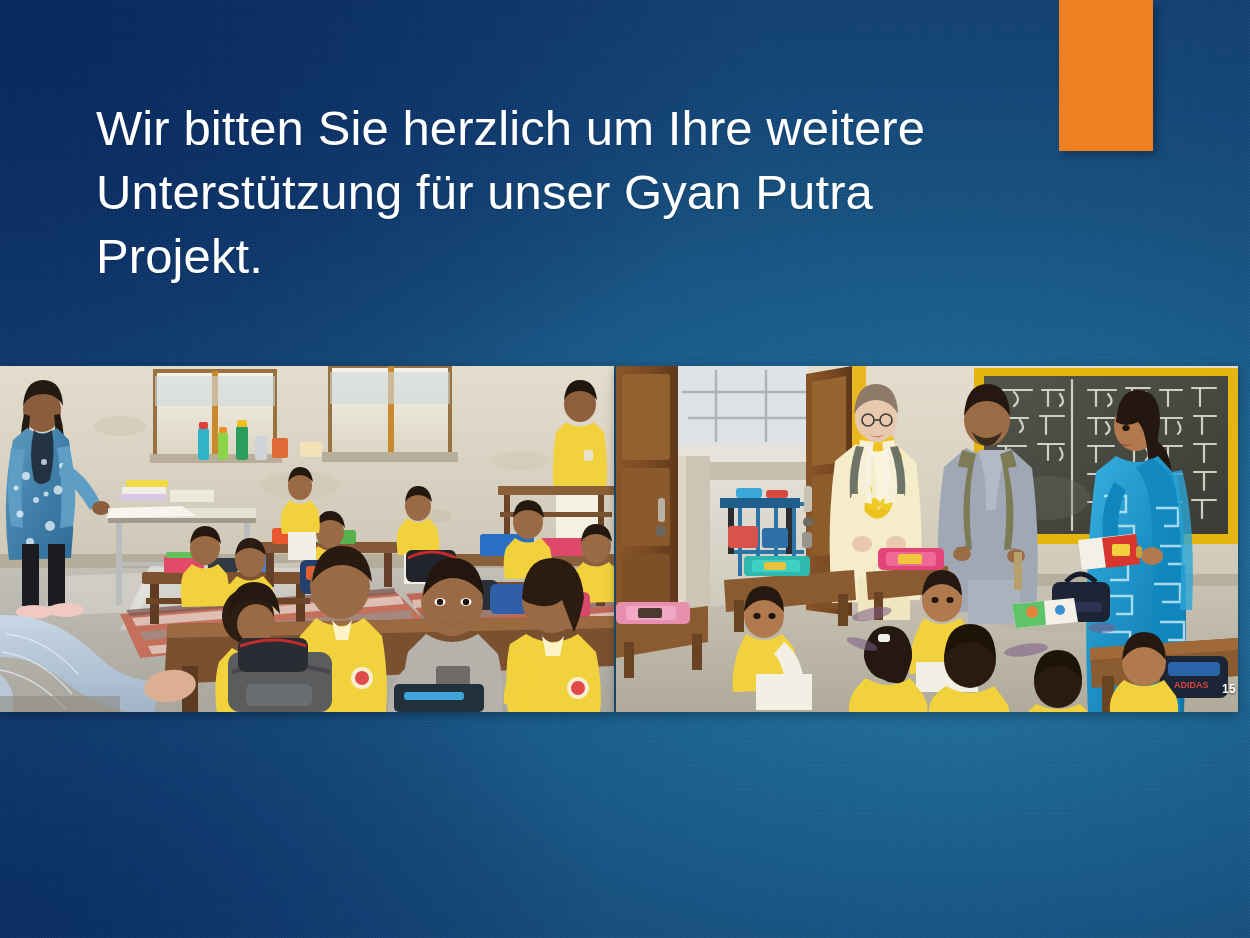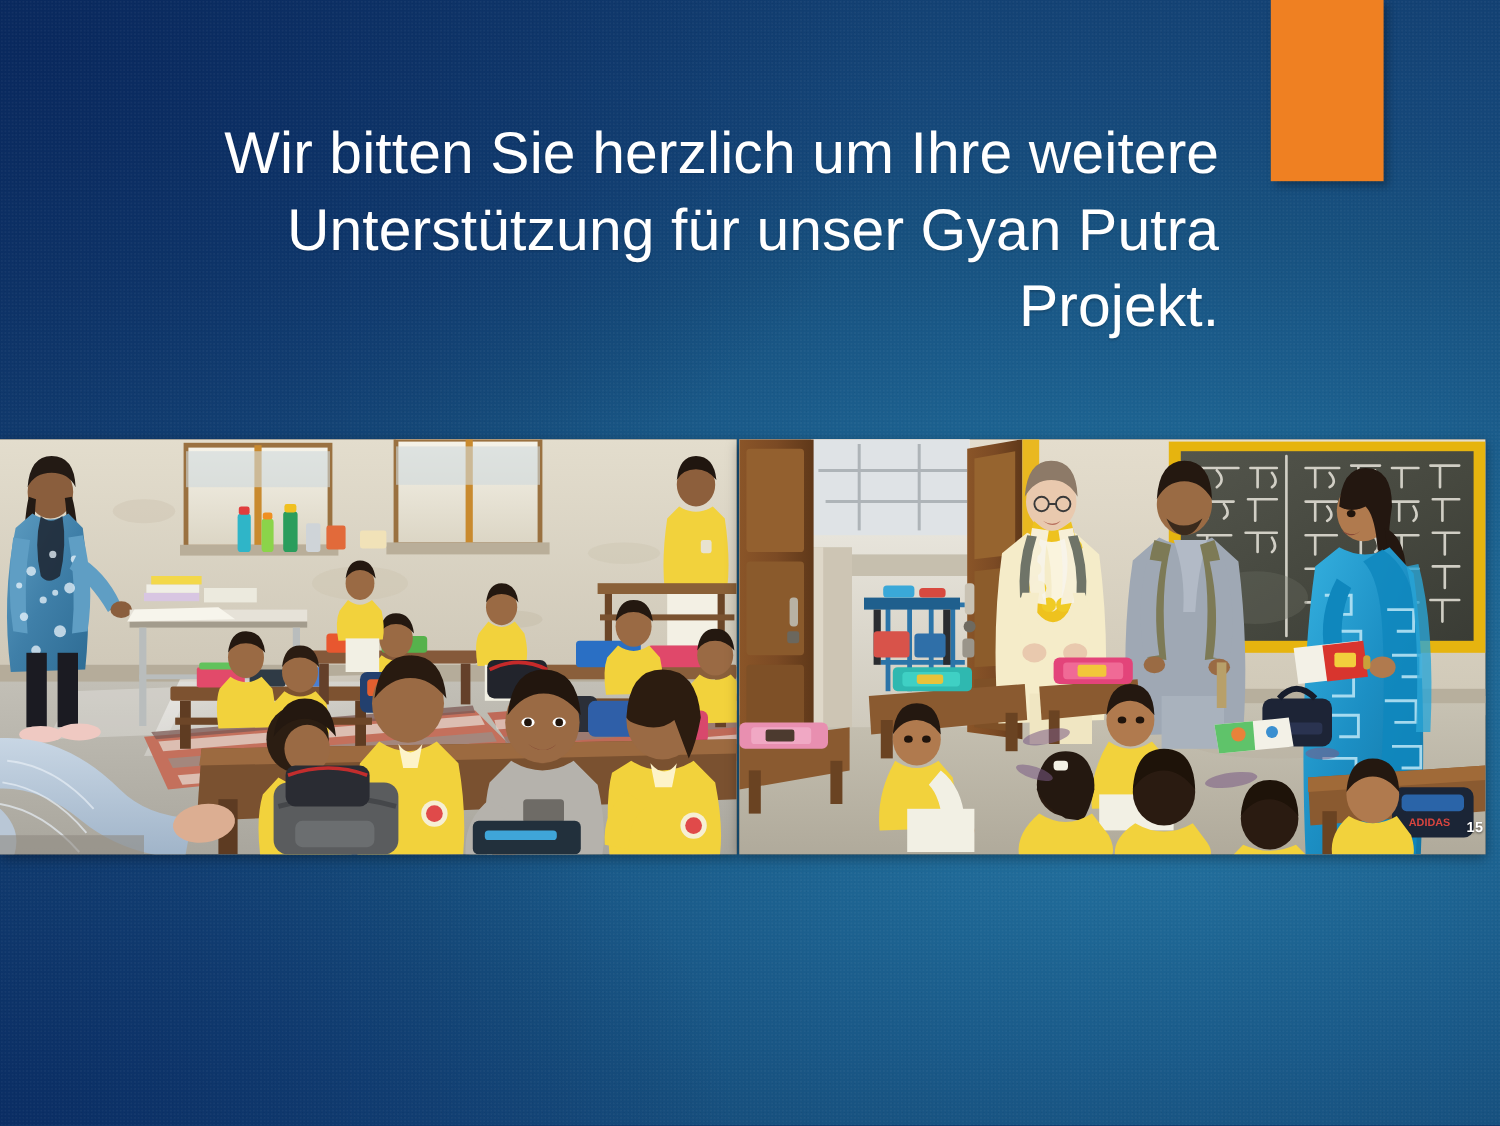--- a/index.html
+++ b/index.html
@@ -2,21 +2,20 @@
 <html><head>
 <meta charset="utf-8">
 <style>
   html,body{margin:0;padding:0;background:#0c2f63;}
   *{box-sizing:border-box;}
   .slide{
     position:relative;
     width:1250px;height:938px;
     overflow:hidden;
     font-family:"Liberation Sans","DejaVu Sans",sans-serif;
-    text-align:right;
   }
   
   .bg-base{
     position:absolute;inset:0;
     background:#123a73;
   }
   .bg-glow{
     position:absolute;inset:0;
     background:radial-gradient(120% 95% at 76% 62%,
         #2a7fab 0%,

